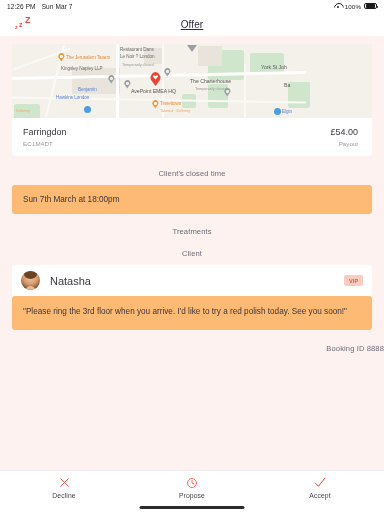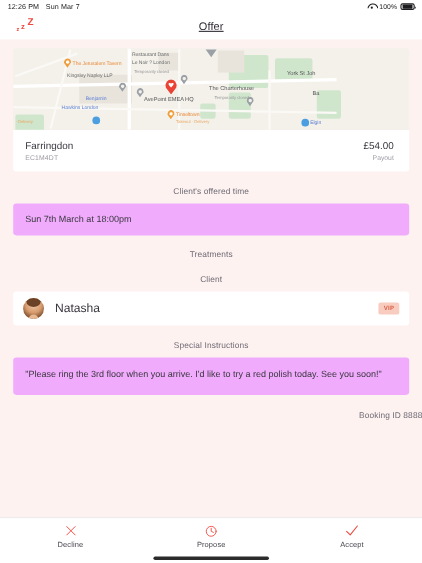--- a/index.html
+++ b/index.html
@@ -214,21 +214,21 @@
   
   .sec-title {
     text-align: center;
     font-size: 7.6px;
     color: #6f6b76;
     margin: 13px 0 7px 0;
     letter-spacing: 0.1px;
   }
   .row-card {
     margin: 0 12px;
-    background: #f0abfc;
+    background: #fdba74;
     border-radius: 3px;
     padding: 10px 11px;
     font-size: 8.2px;
     color: #3a373f;
   }
   .row-card.tall { padding: 10px 11px 11px 11px; line-height: 1.55; }
 
   .client-row {
     margin: 0 12px;
     background: #fff;
@@ -393,33 +393,32 @@
     <div>
       <div class="addr-name">Farringdon</div>
       <div class="addr-post">EC1M4DT</div>
     </div>
     <div>
       <div class="price">£54.00</div>
       <div class="payout">Payout</div>
     </div>
   </div>
 
-  <div class="sec-title">Client's offered time</div>
+  <div class="sec-title">Client's closed time</div>
   <div class="row-card">Sun 7th March at 18:00pm</div>
 
   <div class="sec-title">Treatments</div>
 
   <div class="sec-title">Client</div>
   <div class="client-row">
     <div class="avatar"></div>
     <div class="client-name">Natasha</div>
     <div class="vip">VIP</div>
   </div>
 
-  <div class="sec-title">Special Instructions</div>
   <div class="row-card tall">"Please ring the 3rd floor when you arrive. I'd like to try a red polish today. See you soon!"</div>
 
   <div class="booking-id">Booking ID 8888</div>
 
 </div>
 
 <div class="tabbar">
 
   <div class="tab">
     <div class="tab-ico">

